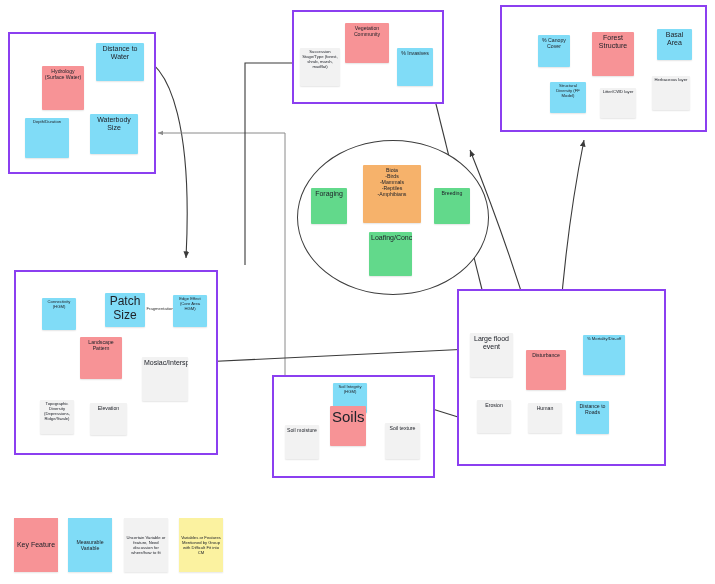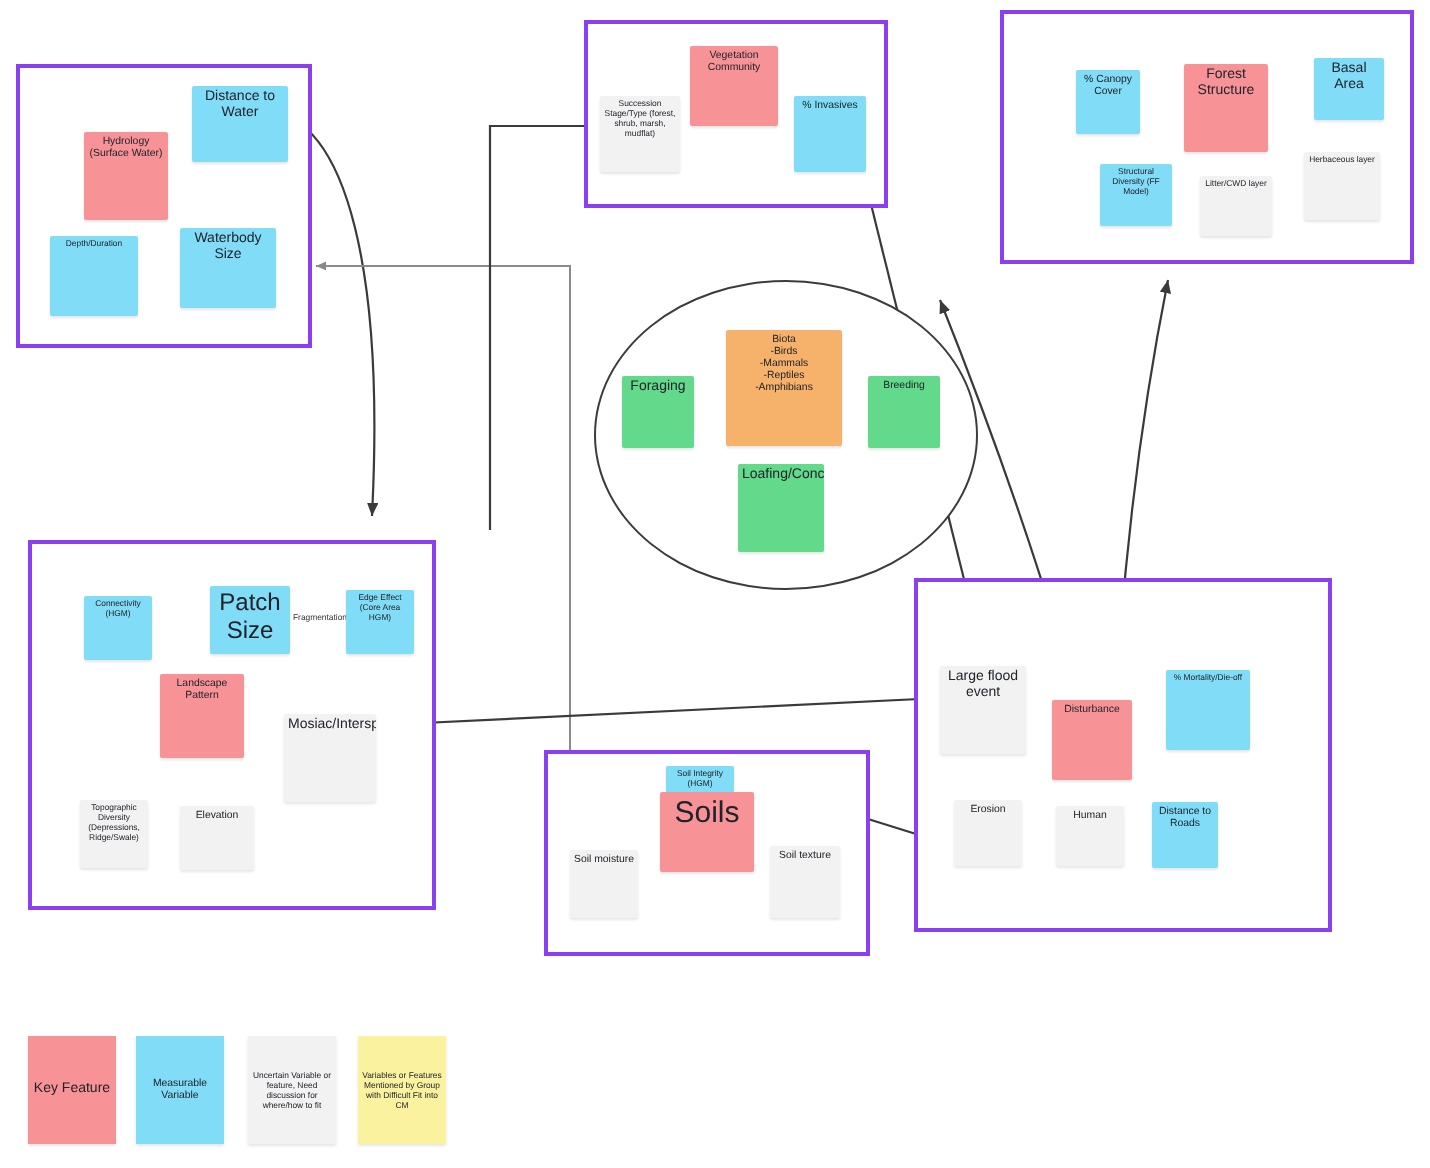--- a/index.html
+++ b/index.html
@@ -244,21 +244,21 @@
   </div>
 
   <div class="group" style="left:272px; top:375px; width:163px; height:103px;"></div>
 
   <div class="note blue fs-xs" style="left:333px; top:383px; width:34px; height:30px;">
     <span>Soil Integrity (HGM)</span>
   </div>
   <div class="note grey fs-sm" style="left:285px; top:425px; width:34px; height:34px;">
     <span>Soil moisture</span>
   </div>
-  <div class="note pink fs-xxl" style="left:330px; top:396px; width:47px; height:40px;">
+  <div class="note pink fs-xxl" style="left:330px; top:406px; width:36px; height:40px;">
     <span>Soils</span>
   </div>
   <div class="note grey fs-sm" style="left:385px; top:423px; width:35px; height:36px;">
     <span>Soil texture</span>
   </div>
 
   <div class="group" style="left:457px; top:289px; width:209px; height:177px;"></div>
 
   <div class="note grey fs-md" style="left:470px; top:333px; width:43px; height:44px;">
     <span>Large flood event</span>

